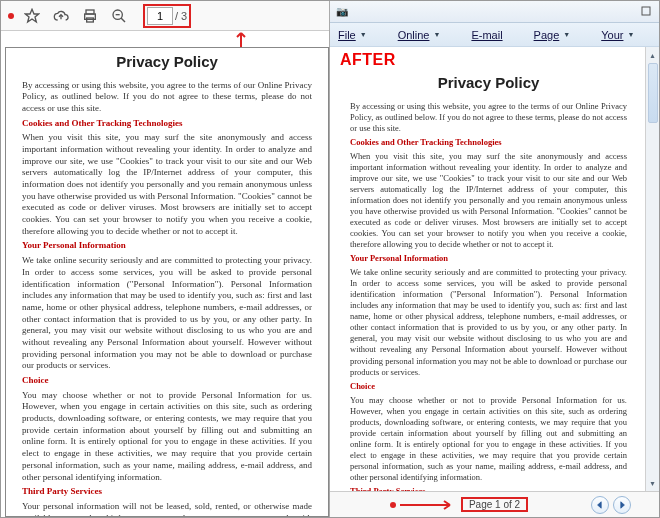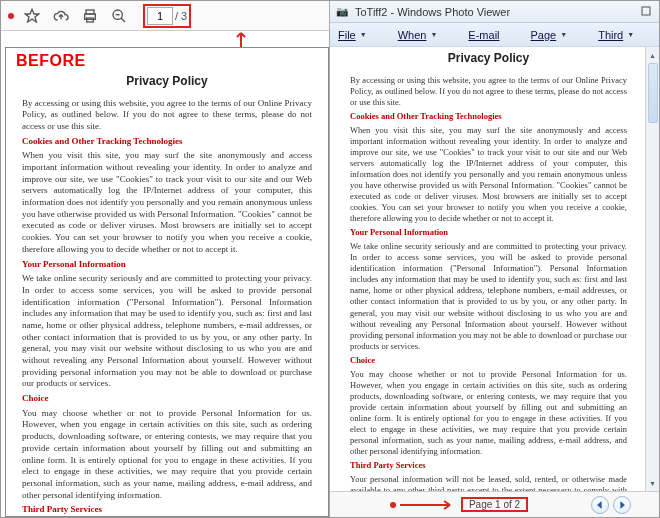--- a/index.html
+++ b/index.html
@@ -19,21 +19,21 @@
     .red-dot { width:6px; height:6px; background:#d22; border-radius:50%; align-self:center; margin-left:3px; }
     .toolbar-arrow-wrap { position: relative; height: 14px; display: flex; justify-content: center; }
     .toolbar-arrow-wrap svg { position: absolute; left: 230px; top: -2px; }
 
     .label-before, .label-after { font-size: 16px; font-weight: bold; padding: 4px 8px 0 10px; }
     .label-before { color: #e00; letter-spacing: 0.5px; }
     .label-after { color: #e00; letter-spacing: 0.5px; }
 
     .doc-body { flex: 1; overflow: hidden; padding: 0 10px 4px 10px; font-size: 9px; color: #333; line-height: 1.3; }
     .doc-body2 { flex: 1; overflow: hidden; padding: 0 12px 4px 14px; font-size: 8.5px; color: #333; line-height: 1.3; }
-    .doc-title { text-align: center; font-size: 12px; font-weight: bold; margin: 4px 0 8px; color: #222; }
+    .doc-title { text-align: center; font-size: 15px; font-weight: bold; margin: 4px 0 8px; color: #222; }
     .doc-body p, .doc-body2 p { margin: 3px 6px; text-align: justify; font-family: 'Times New Roman', Times, serif; }
     .sec-heading { color: #b00; font-weight: bold; margin-top: 7px; font-family: Arial, sans-serif; font-size: 9px; }
     .doc-body2 .sec-heading { font-size: 8.5px; }
     .left-content-frame { border: 1px solid #888; margin: 2px 0 0 4px; flex: 1; display: flex; flex-direction: column; min-height: 0; }
 
     .left-stack { display: flex; flex-direction: column; height: 100%; }
 
     
     .wpv-titlebar { height: 22px; background: linear-gradient(#f3f7fb, #e4ecf5); border-bottom: 1px solid #bcd; display: flex; align-items: center; padding: 0 6px; font-size: 11px; }
     .wpv-titlebar .wpv-icon { width: 14px; height: 14px; margin-right: 5px; display: flex; align-items: center; justify-content: center; font-size: 10px; color: #36c; }
@@ -100,70 +100,69 @@
           <input class="page-input" readonly="" value="1" style="">
           <span class="page-total">/ 3</span>
         </div>
       </div>
       <div class="toolbar-arrow-wrap">
         <svg width="20" height="20" viewBox="0 0 20 20">
             <path d="M10 18 L10 4 M10 4 L6 8 M10 4 L14 8" stroke="#d22" stroke-width="2" fill="none"></path>
           </svg>
       </div>
       <div class="left-content-frame">
-        <div class="label-before">BEFORE</div>
         <div class="doc-body">
           <div class="doc-title">Privacy Policy</div>
           <p>By accessing or using this website, you agree to the terms of our Online Privacy Policy, as outlined below. If you do not agree to these terms, please do not access or use this site.</p>
           <p class="sec-heading">Cookies and Other Tracking Technologies</p>
           <p>When you visit this site, you may surf the site anonymously and access important information without revealing your identity. In order to analyze and improve our site, we use "Cookies" to track your visit to our site and our Web servers automatically log the IP/Internet address of your computer, this information does not identify you personally and you remain anonymous unless you have otherwise provided us with Personal Information. "Cookies" cannot be executed as code or deliver viruses. Most browsers are initially set to accept cookies. You can set your browser to notify you when you receive a cookie, therefore allowing you to decide whether or not to accept it.</p>
           <p class="sec-heading">Your Personal Information</p>
           <p>We take online security seriously and are committed to protecting your privacy. In order to access some services, you will be asked to provide personal identification information ("Personal Information"). Personal Information includes any information that may be used to identify you, such as: first and last name, home or other physical address, telephone numbers, e-mail addresses, or other contact information that is provided to us by you, or any other party. In general, you may visit our website without disclosing to us who you are and without revealing any Personal Information about yourself. However without providing personal information you may not be able to download or purchase our products or services.</p>
           <p class="sec-heading">Choice</p>
           <p>You may choose whether or not to provide Personal Information for us. However, when you engage in certain activities on this site, such as ordering products, downloading software, or entering contests, we may require that you provide certain information about yourself by filling out and submitting an online form. It is entirely optional for you to engage in these activities. If you elect to engage in these activities, we may require that you provide certain personal information, such as your name, mailing address, e-mail address, and other personal identifying information.</p>
           <p class="sec-heading">Third Party Services</p>
           <p>Your personal information will not be leased, sold, rented, or otherwise made available to any other third party except to the extent necessary to comply with applicable laws,</p>
         </div>
       </div>
     </div>
   </div>
 
   <div class="panel right">
     <div class="wpv-titlebar">
       <div class="wpv-icon">📷</div>
-      <div class="wpv-title">ToTiff2 - Windows Photo Viewer</div>
       <div class="wpv-max-icon">
         <svg viewBox="0 0 10 10">
             <rect x="1" y="1" width="8" height="8"></rect>
           </svg>
       </div>
     </div>
     <div class="wpv-menubar">
       <div class="wpv-menuitem">
           <span><span class="u">File</span></span>
           <span class="drop-tri">▼</span>
         </div>
       <div class="wpv-menuitem">
-          <span><span class="u">When</span></span>
+          <span><span class="u">Online</span></span>
           <span class="drop-tri">▼</span>
         </div>
       <div class="wpv-menuitem">
           <span><span class="u">E-mail</span></span>
         </div>
       <div class="wpv-menuitem">
           <span><span class="u">Page</span></span>
           <span class="drop-tri">▼</span>
         </div>
       <div class="wpv-menuitem">
-          <span><span class="u">Third</span></span>
+          <span><span class="u">Your</span></span>
           <span class="drop-tri">▼</span>
         </div>
     </div>
     <div class="doc-row">
       <div style="flex:1; display:flex; flex-direction:column; min-height:0;">
+        <div class="label-after">AFTER</div>
         <div class="doc-body2">
           <div class="doc-title">Privacy Policy</div>
           <p>By accessing or using this website, you agree to the terms of our Online Privacy Policy, as outlined below. If you do not agree to these terms, please do not access or use this site.</p>
           <p class="sec-heading">Cookies and Other Tracking Technologies</p>
           <p>When you visit this site, you may surf the site anonymously and access important information without revealing your identity. In order to analyze and improve our site, we use "Cookies" to track your visit to our site and our Web servers automatically log the IP/Internet address of your computer, this information does not identify you personally and you remain anonymous unless you have otherwise provided us with Personal Information. "Cookies" cannot be executed as code or deliver viruses. Most browsers are initially set to accept cookies. You can set your browser to notify you when you receive a cookie, therefore allowing you to decide whether or not to accept it.</p>
           <p class="sec-heading">Your Personal Information</p>
           <p>We take online security seriously and are committed to protecting your privacy. In order to access some services, you will be asked to provide personal identification information ("Personal Information"). Personal Information includes any information that may be used to identify you, such as: first and last name, home or other physical address, telephone numbers, e-mail addresses, or other contact information that is provided to us by you, or any other party. In general, you may visit our website without disclosing to us who you are and without revealing any Personal Information about yourself. However without providing personal information you may not be able to download or purchase our products or services.</p>
           <p class="sec-heading">Choice</p>
           <p>You may choose whether or not to provide Personal Information for us. However, when you engage in certain activities on this site, such as ordering products, downloading software, or entering contests, we may require that you provide certain information about yourself by filling out and submitting an online form. It is entirely optional for you to engage in these activities. If you elect to engage in these activities, we may require that you provide certain personal information, such as your name, mailing address, e-mail address, and other personal identifying information.</p>
           <p class="sec-heading">Third Party Services</p>

